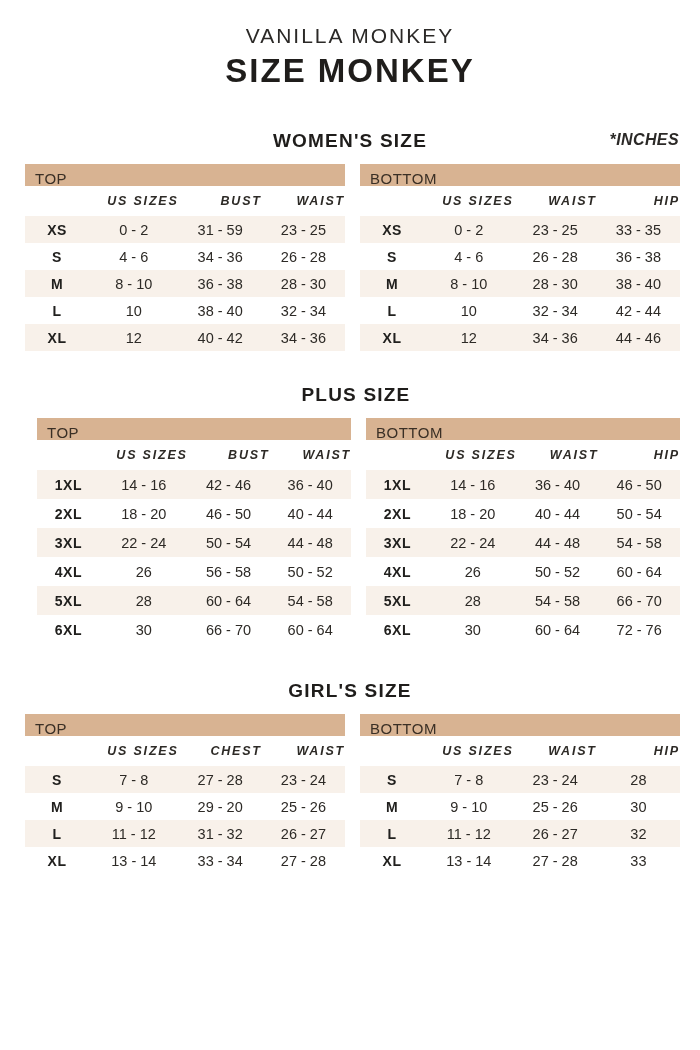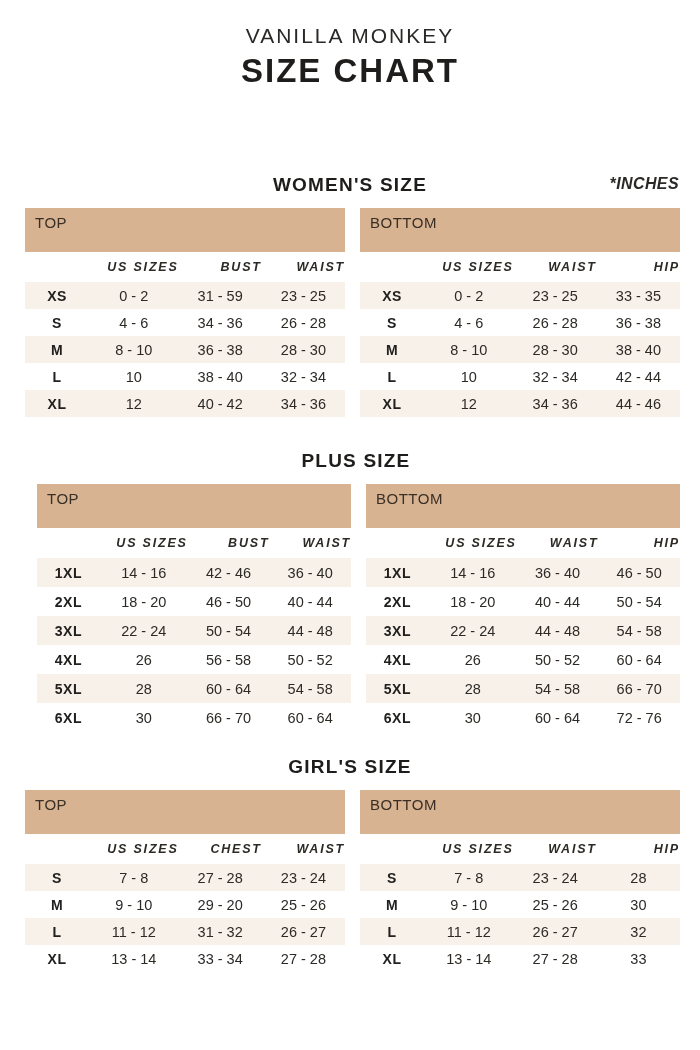--- a/index.html
+++ b/index.html
@@ -46,32 +46,32 @@
   .units-note {
     position: absolute;
     right: 21px;
     bottom: 3px;
     font-size: 16px;
     font-style: italic;
     font-weight: 600;
     letter-spacing: 0.4px;
     color: #2b2927;
   }
-  .sec-women { margin-top: 84px; }
+  .sec-women { margin-top: 40px; }
   .sec-plus  { margin-top: 33px; margin-left: 12px; }
-  .sec-girls { margin-top: 24px; }
+  .sec-girls { margin-top: 36px; }
   .tables {
     display: flex;
     gap: 15px;
     margin: 12px 20px 0 25px;
   }
   .table-wrap { flex: 1; min-width: 0; }
   .table-bar {
     background: #d8b392;
-    height: 44px;
+    height: 22px;
     line-height: 29px;
     padding-left: 10px;
     font-size: 15px;
     font-weight: 500;
     letter-spacing: 0.5px;
     color: #3a2f25;
   }
   table {
     width: 100%;
     border-collapse: collapse;
@@ -111,21 +111,21 @@
     white-space: nowrap;
   }
 </style>
 </head>
 <body>
 
 <div class="page">
 
   <div class="header">
     <div class="brand">VANILLA MONKEY</div>
-    <div class="title">SIZE CHART</div>
+    <div class="title">SIZE MONKEY</div>
   </div>
 
   <section class="sec-women">
     <div class="section-head">
       <h2>WOMEN'S SIZE</h2>
       <span class="units-note">*INCHES</span>
     </div>
     <div class="tables">
       <div class="table-wrap">
         <div class="table-bar">TOP</div>

